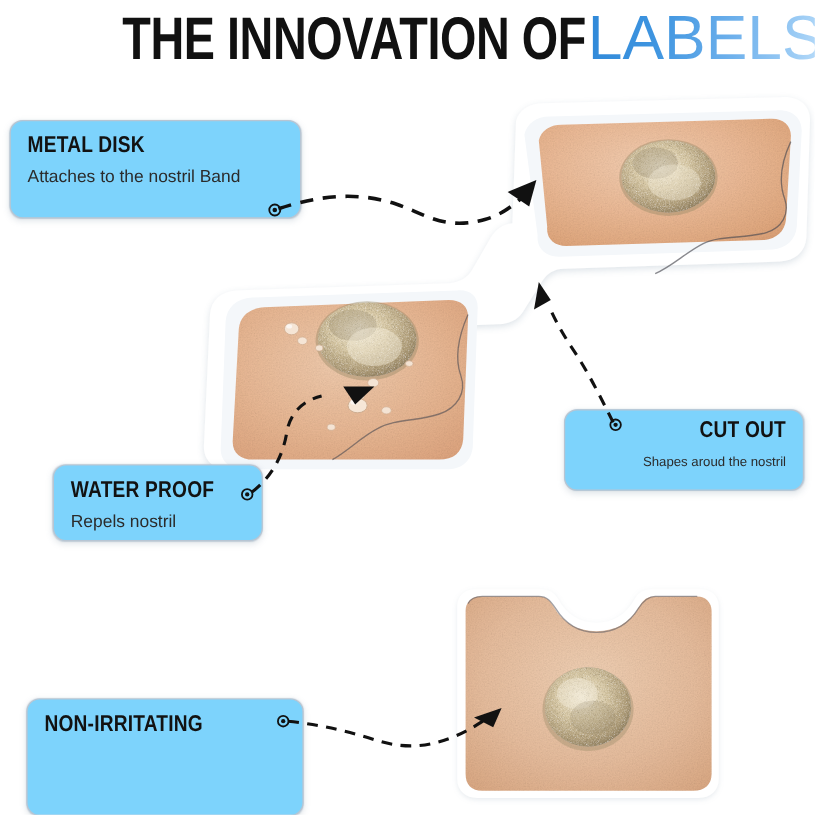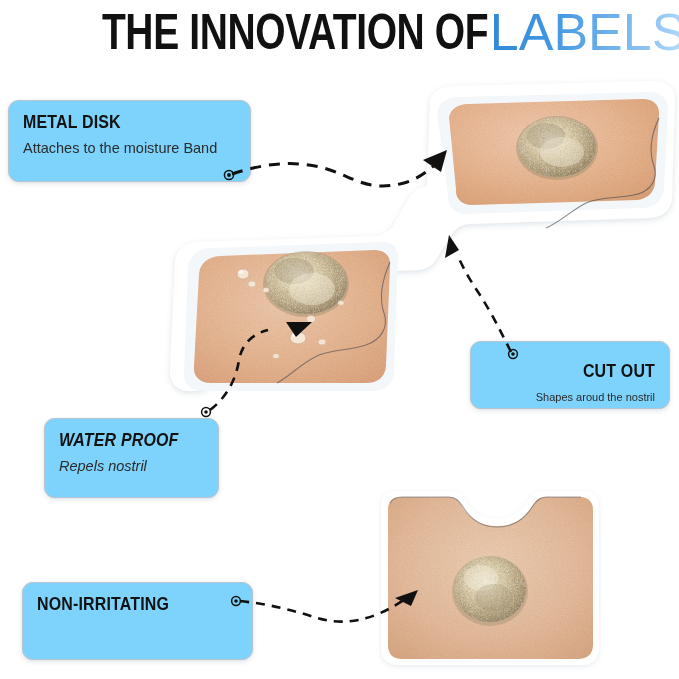--- a/index.html
+++ b/index.html
@@ -97,26 +97,26 @@
     font-size: 14.5px;
     line-height: 20px;
     color: #2b2b2b;
     white-space: nowrap;
     margin-top: 5px;
   }
   .callout.align-right .callout-sub { text-align: right; }
 
   
   #callout-metal-disk  { left: 8px;   top: 100px; width: 243px; height: 82px; }
-  #callout-water-proof { left: 44px;  top: 418px; width: 175px; height: 80px; font-style: italic; }
+  #callout-water-proof { left: 44px;  top: 387px; width: 175px; height: 64px; }
   #callout-cut-out     { left: 470px; top: 341px; width: 200px; height: 68px; }
-  #callout-non-irritating { left: 22px; top: 582px; width: 231px; height: 78px; }
+  #callout-non-irritating { left: 22px; top: 582px; width: 231px; height: 98px; }
 
   #callout-cut-out .callout-title { font-size: 19px; }
-  #callout-cut-out { padding-top: 18px; }
+  #callout-cut-out { padding-top: 6px; }
   #callout-cut-out .callout-sub { font-size: 11px; }
 
   
   #connectors {
     position: absolute;
     left: 0; top: 0;
     width: 679px; height: 679px;
     z-index: 60;
     pointer-events: none;
   }
@@ -317,21 +317,21 @@
         <ellipse cx="490" cy="591" rx="38" ry="35" fill="#9c8b68" opacity="0.40"></ellipse>
         <ellipse cx="490" cy="589" rx="36" ry="33" fill="url(#diskGrad)" filter="url(#diskTexture)"></ellipse>
         <ellipse cx="481" cy="578" rx="17" ry="13" fill="#f4eddb" opacity="0.40"></ellipse>
         <ellipse cx="494" cy="598" rx="19" ry="14" fill="#8e8066" opacity="0.22"></ellipse>
       </g>
     </g>
   </svg>
 
   <div class="callout" id="callout-metal-disk">
     <div class="callout-title">METAL DISK</div>
-    <div class="callout-sub">Attaches to the moisture Band</div>
+    <div class="callout-sub">Attaches to the nostril Band</div>
   </div>
 
   <div class="callout" id="callout-water-proof">
     <div class="callout-title">WATER PROOF</div>
     <div class="callout-sub">Repels nostril</div>
   </div>
 
   <div class="callout align-right" id="callout-cut-out">
     <div class="callout-title">CUT OUT</div>
     <div class="callout-sub">Shapes aroud the nostril</div>

